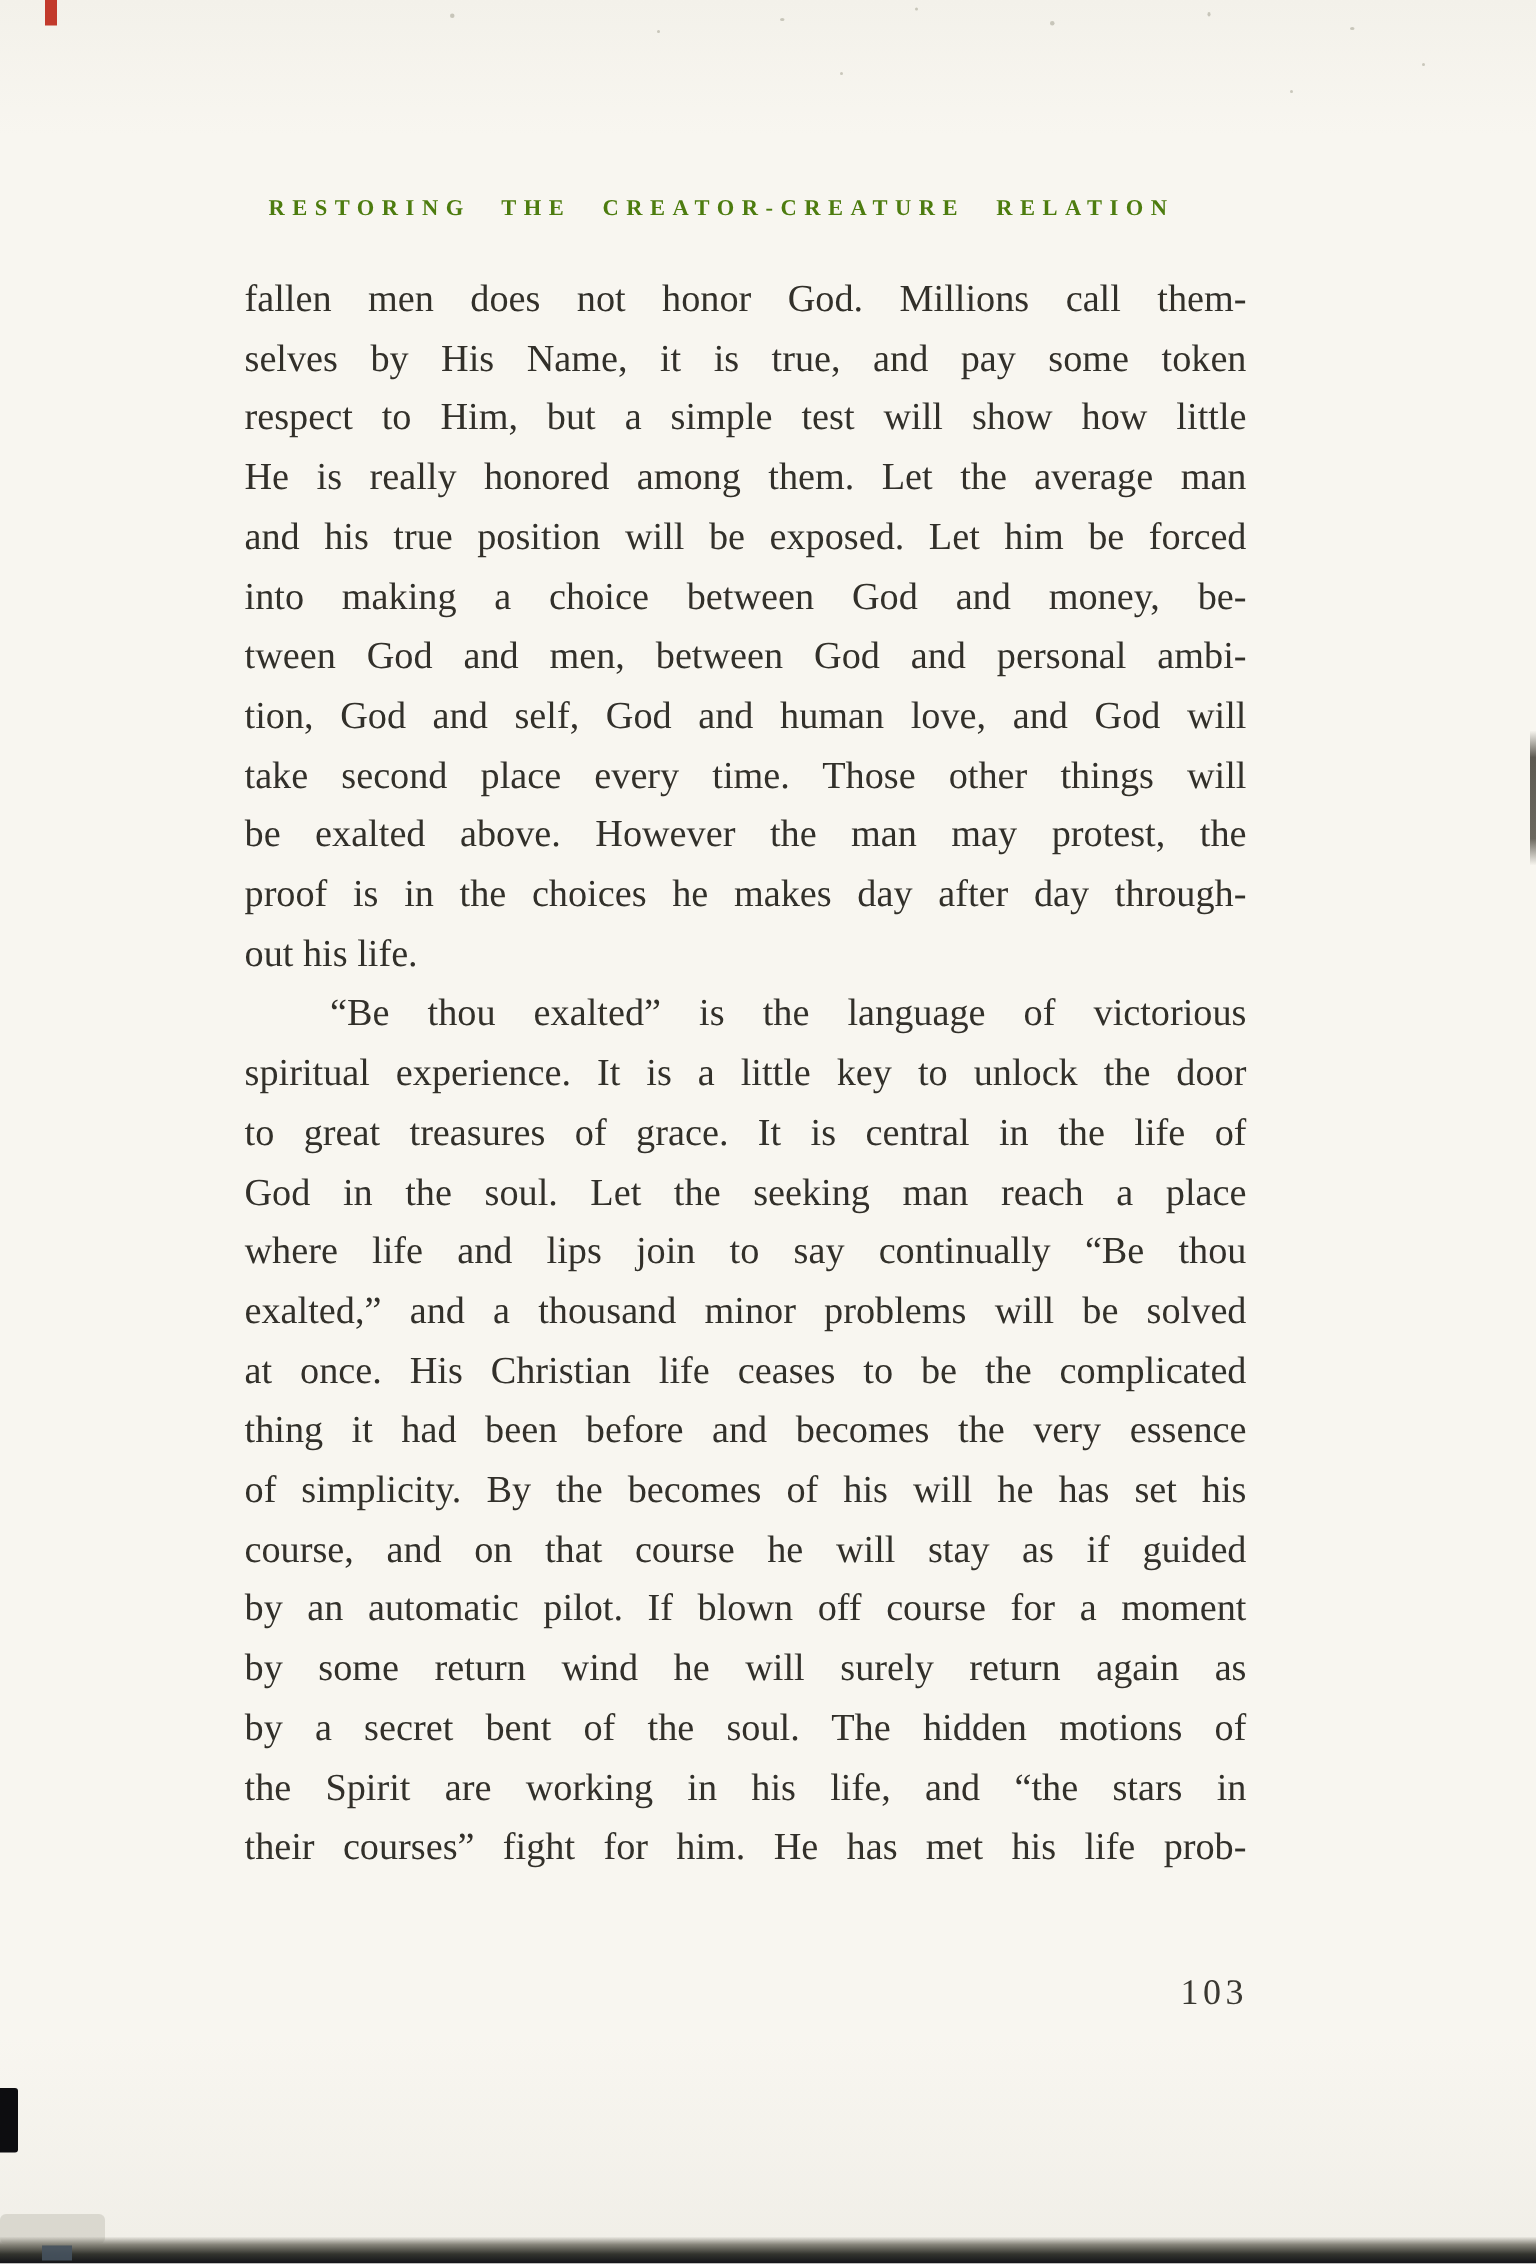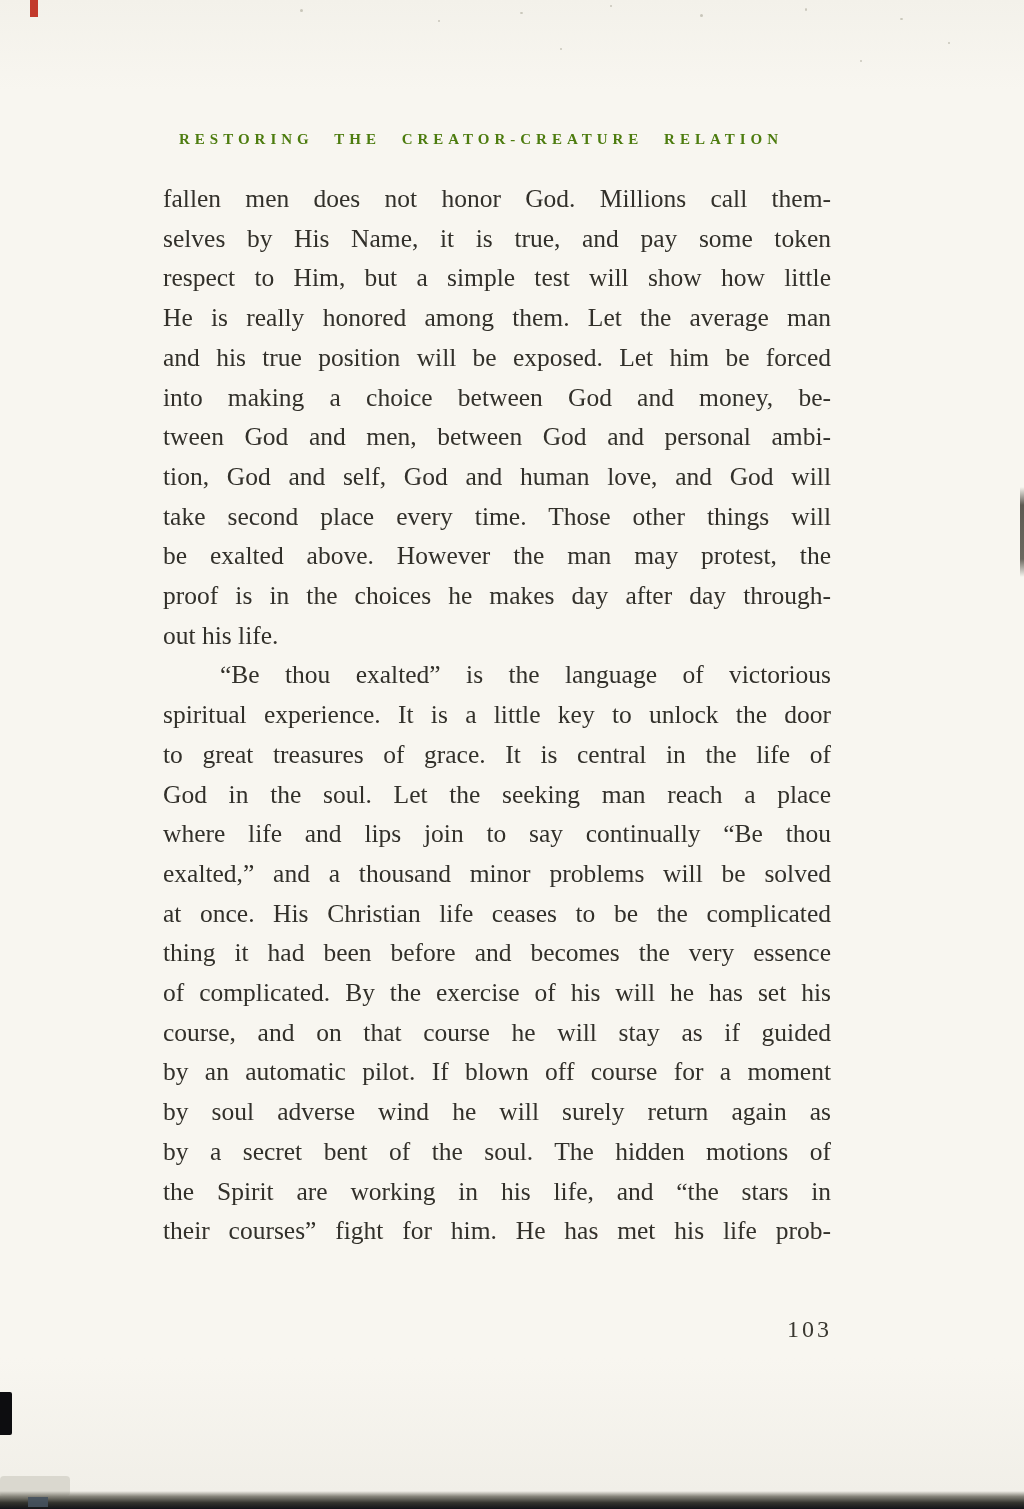--- a/index.html
+++ b/index.html
@@ -114,24 +114,24 @@
     </div>
     <div class="para indent">
       <div class="line"><span>“Be thou exalted” is the language of victorious</span></div>
       <div class="line"><span>spiritual experience. It is a little key to unlock the door</span></div>
       <div class="line"><span>to great treasures of grace. It is central in the life of</span></div>
       <div class="line"><span>God in the soul. Let the seeking man reach a place</span></div>
       <div class="line"><span>where life and lips join to say continually “Be thou</span></div>
       <div class="line"><span>exalted,” and a thousand minor problems will be solved</span></div>
       <div class="line"><span>at once. His Christian life ceases to be the complicated</span></div>
       <div class="line"><span>thing it had been before and becomes the very essence</span></div>
-      <div class="line"><span>of complicated. By the exercise of his will he has set his</span></div>
+      <div class="line"><span>of simplicity. By the becomes of his will he has set his</span></div>
       <div class="line"><span>course, and on that course he will stay as if guided</span></div>
       <div class="line"><span>by an automatic pilot. If blown off course for a moment</span></div>
-      <div class="line"><span>by soul adverse wind he will surely return again as</span></div>
+      <div class="line"><span>by some return wind he will surely return again as</span></div>
       <div class="line"><span>by a secret bent of the soul. The hidden motions of</span></div>
       <div class="line"><span>the Spirit are working in his life, and “the stars in</span></div>
       <div class="line"><span>their courses” fight for him. He has met his life prob-</span></div>
     </div>
   </div>
 
 <div class="page-number">103</div>
 
 <div class="artifact red-mark"></div>
 <div class="artifact right-scratch"></div>

